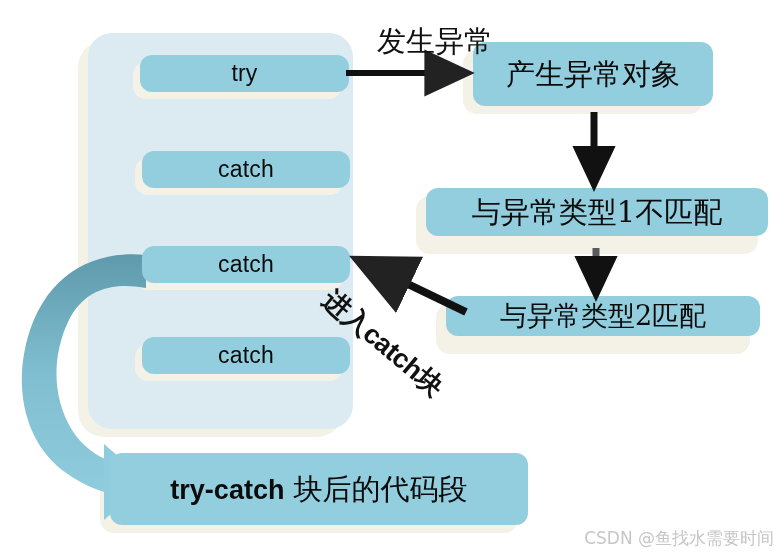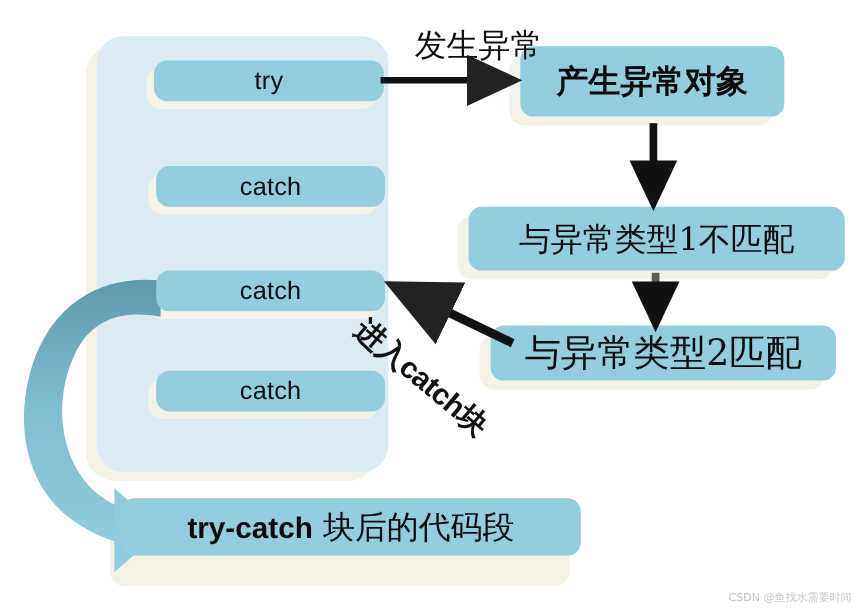--- a/index.html
+++ b/index.html
@@ -50,29 +50,29 @@
   #node-catch-1  {left:142px;top:151px;width:208px;height:37px;}
   #node-catch-2  {left:142px;top:246px;width:208px;height:37px;}
   #node-catch-3  {left:142px;top:337px;width:208px;height:37px;}
   #plate-try     {left:133px;top:62px; width:209px;height:37px;border-radius:13px;z-index:5;}
   #plate-catch-1 {left:135px;top:158px;width:208px;height:37px;border-radius:13px;z-index:5;}
   #plate-catch-2 {left:135px;top:253px;width:208px;height:37px;border-radius:13px;z-index:5;}
   #plate-catch-3 {left:135px;top:344px;width:208px;height:37px;border-radius:13px;z-index:5;}
 
   
   .cnfont{font-family:"DejaVu Serif","Liberation Serif",serif;}
-  #node-throw    {left:473px;top:42px; width:240px;height:64px;font-size:29px;font-weight:bold;}
+  #node-throw    {left:473px;top:42px; width:240px;height:64px;font-size:29px;}
   #plate-throw   {left:463px;top:50px; width:240px;height:64px;}
-  #node-mismatch {left:426px;top:188px;width:342px;height:58px;font-size:29px;align-items:center;}
+  #node-mismatch {left:426px;top:188px;width:342px;height:48px;font-size:29px;align-items:center;}
   #plate-mismatch{left:416px;top:196px;width:342px;height:58px;}
-  #node-match    {left:446px;top:296px;width:314px;height:50px;font-size:33px;}
+  #node-match    {left:446px;top:296px;width:314px;height:40px;font-size:27px;}
   #plate-match   {left:436px;top:304px;width:314px;height:50px;}
 
   
-  #node-after    {left:110px;top:453px;width:418px;height:52px;font-size:29px;}
+  #node-after    {left:110px;top:453px;width:418px;height:72px;font-size:29px;}
   #plate-after   {left:100px;top:461px;width:418px;height:72px;}
   #node-after .lbl b{font-family:"Liberation Sans",sans-serif;font-weight:bold;font-size:27px;}
 
   
   .free{
     position:absolute;z-index:9;color:#111;
     font-family:"DejaVu Serif","Liberation Serif",serif;
     white-space:nowrap;
   }
   #label-throw-exception{left:334px;top:22px;font-size:29px;margin-left:43px;}
@@ -84,21 +84,21 @@
     letter-spacing:-.5px;
   }
 
   
   #arrows{position:absolute;left:0;top:0;width:784px;height:560px;z-index:8;}
   #curve-layer{position:absolute;left:0;top:0;width:784px;height:560px;z-index:5;}
 
   
   #watermark{
     position:absolute;right:10px;bottom:10px;
-    color:#c6c6c6;font-size:10px;
+    color:#c6c6c6;font-size:17px;
     font-family:"DejaVu Sans","Liberation Sans",sans-serif;
     z-index:12;white-space:nowrap;
   }
 </style>
 </head>
 <body>
 
 <div id="stage">
 
   <div class="plate" id="try-panel-plate"></div>

